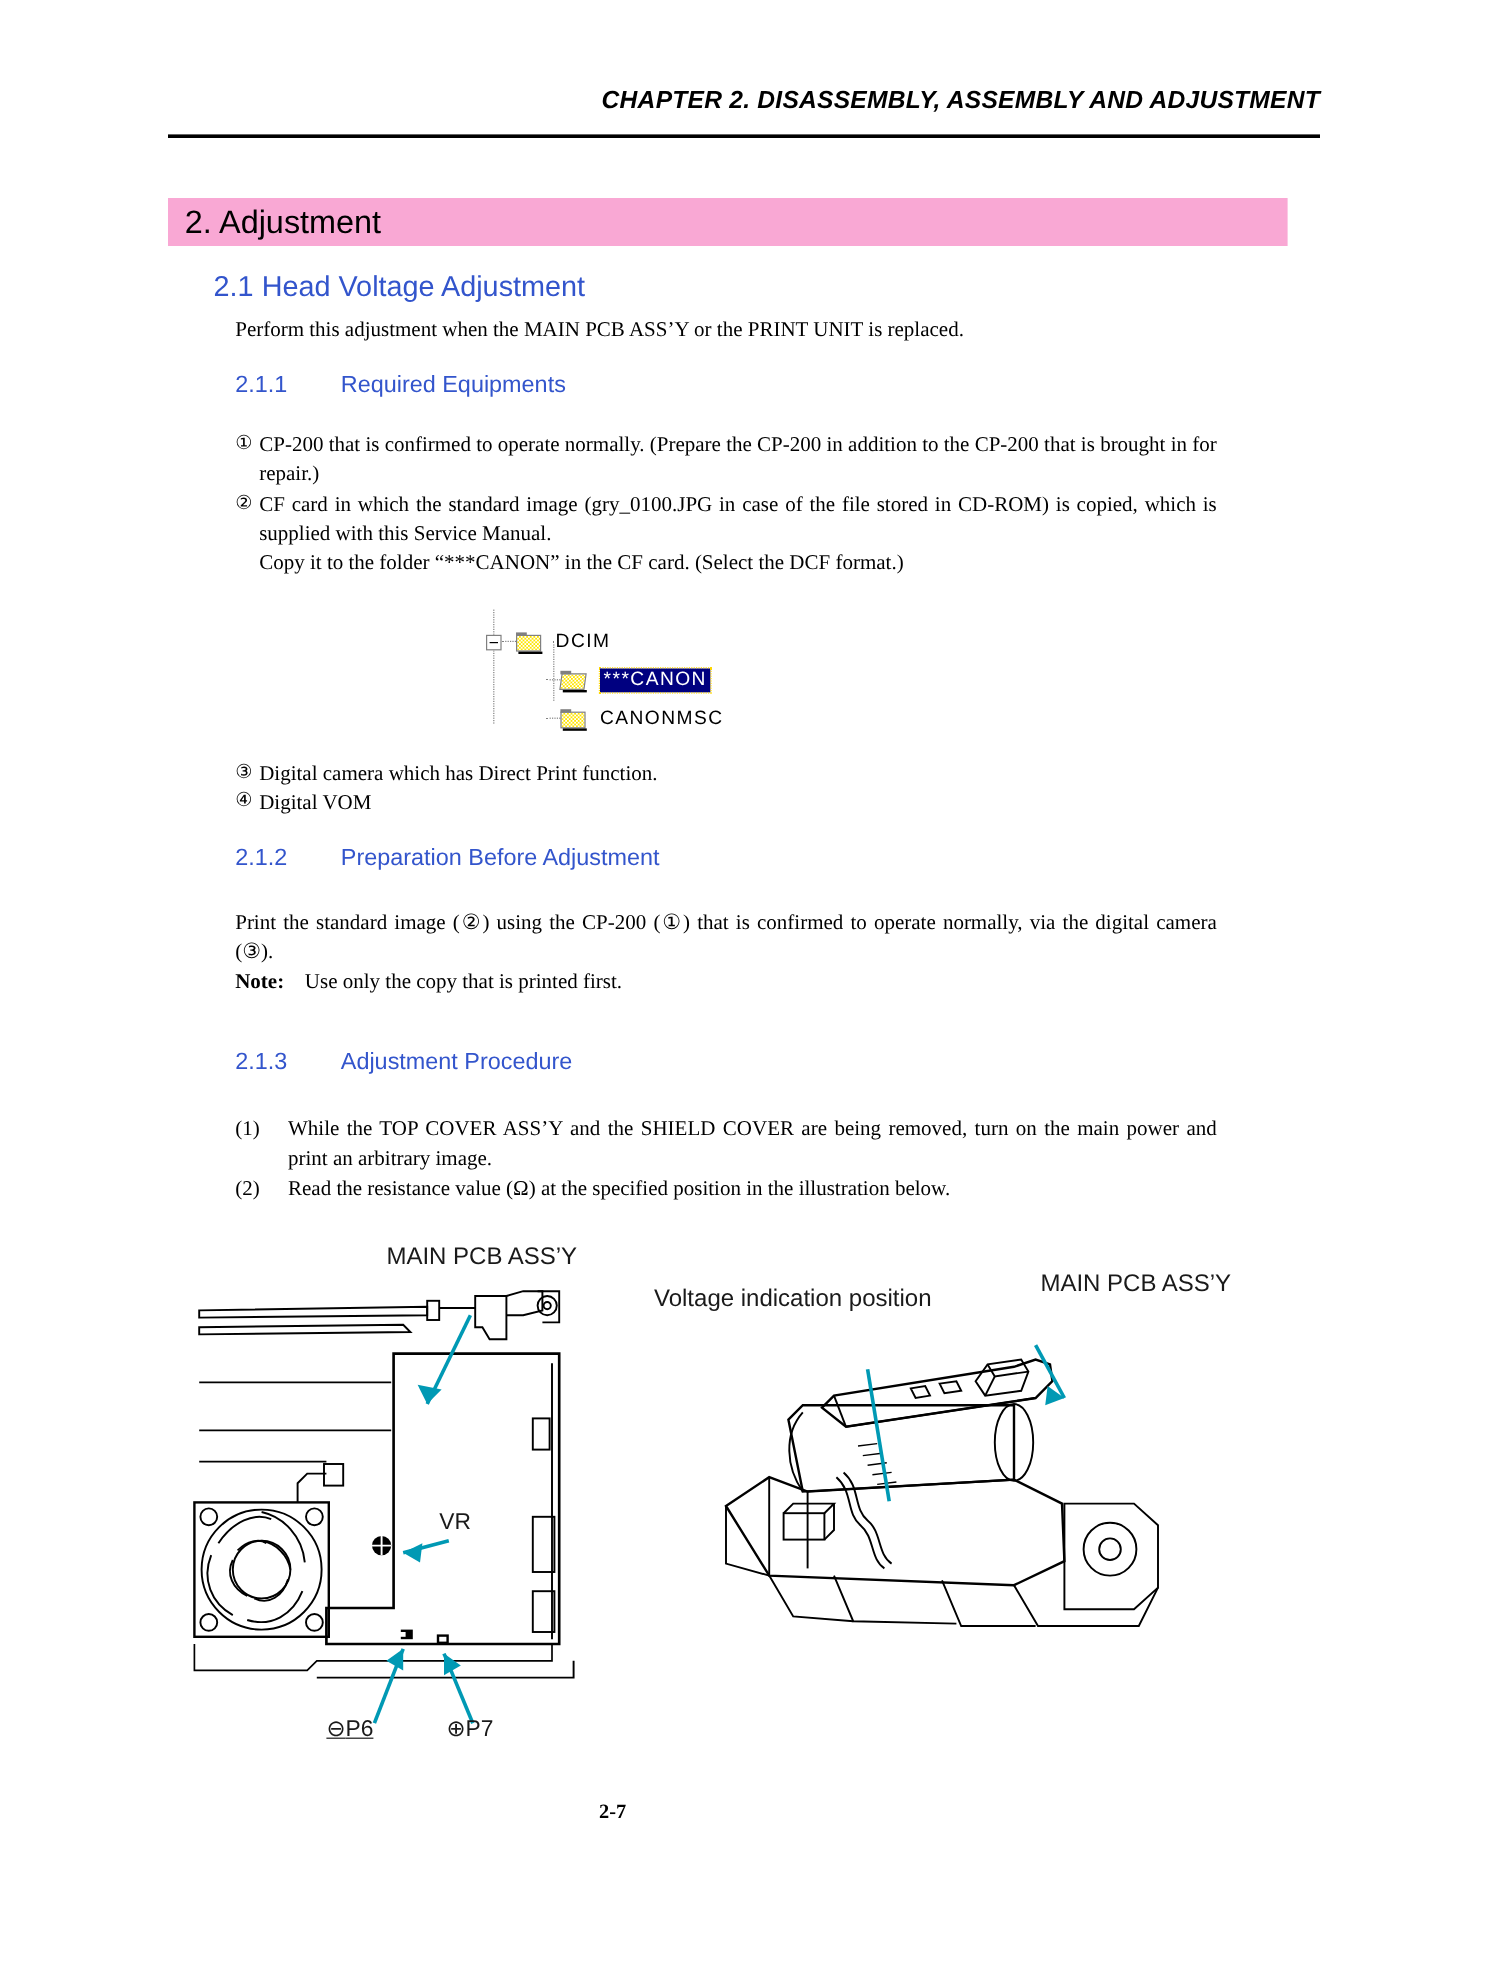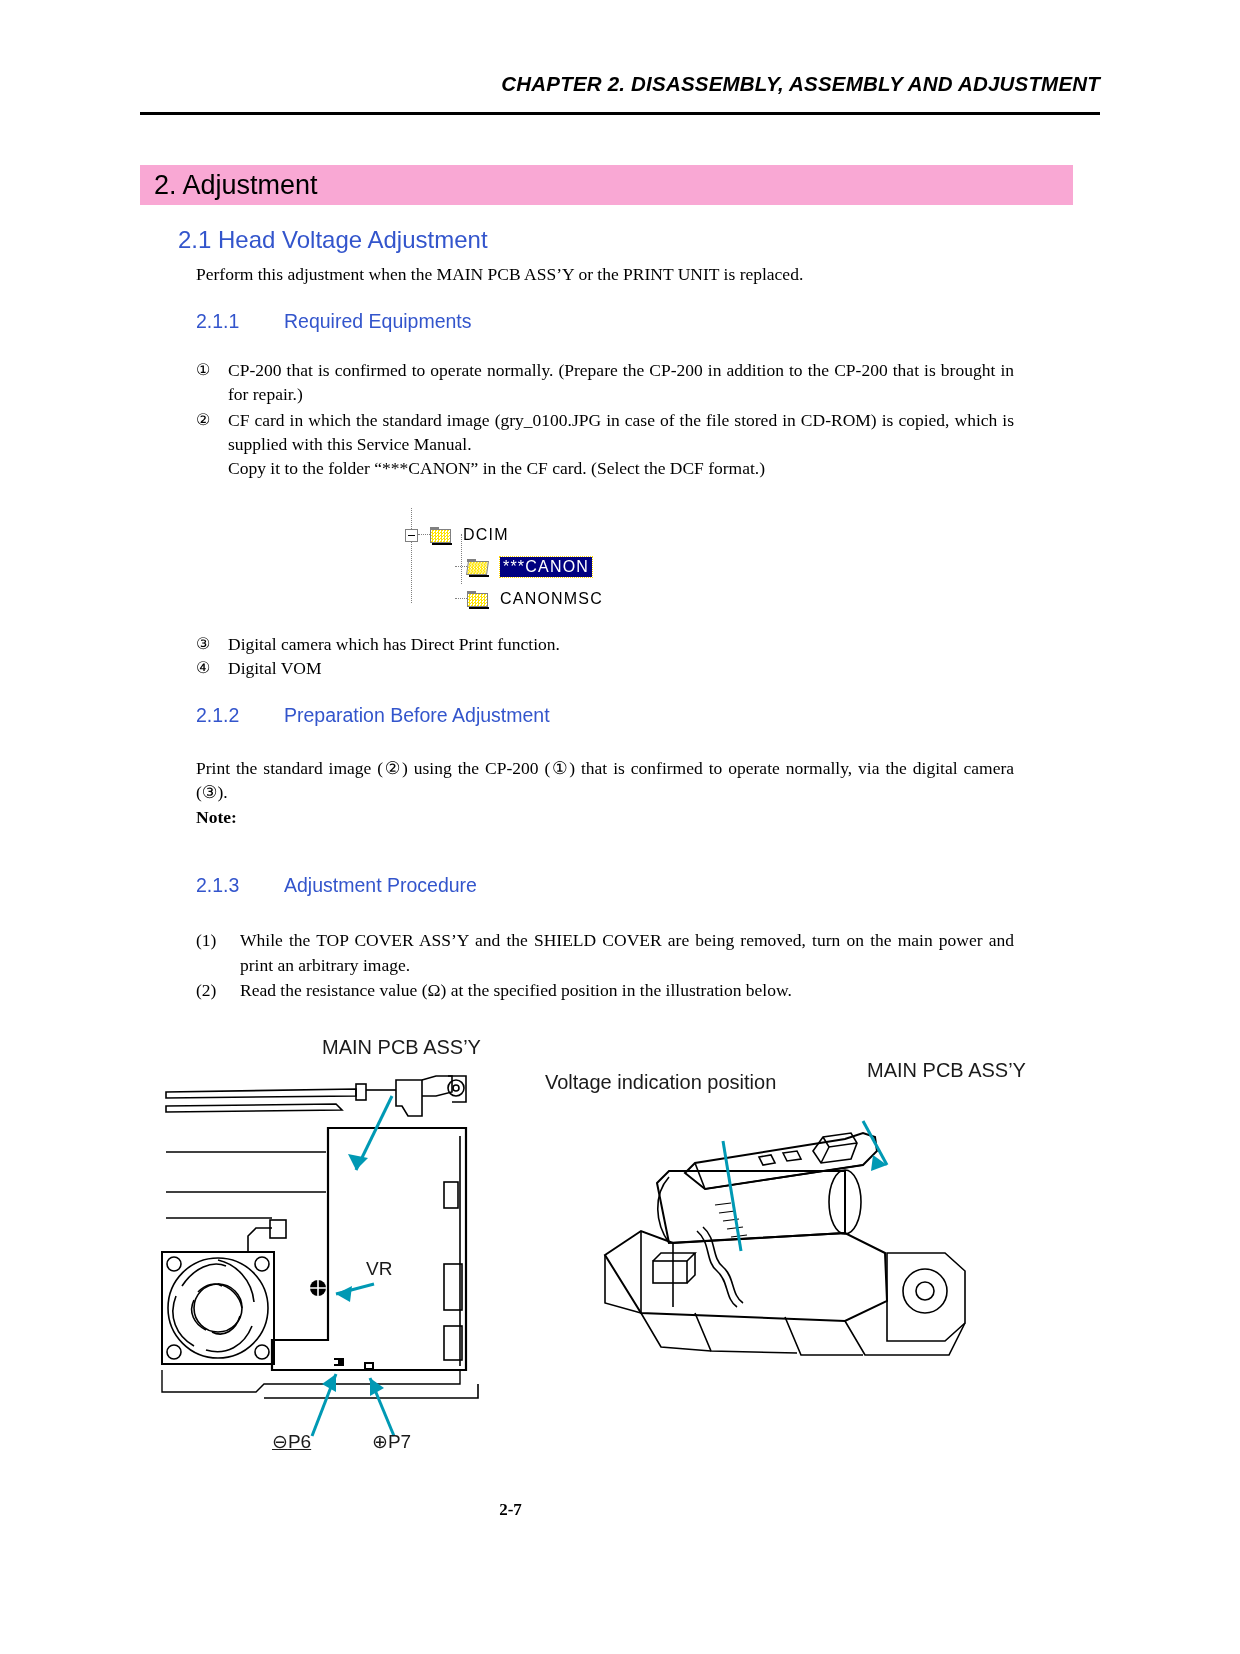--- a/index.html
+++ b/index.html
@@ -97,21 +97,21 @@
   }
   .ol-item .mark {
     position: absolute;
     left: 0;
     top: 0;
     width: 20px;
     font-size: 16px;
   }
   .ol-item .txt {
     display: block;
-    margin-left: 32px;
+    margin-left: 20px;
     text-align: justify;
   }
   .ol-item .txt.nojust { text-align: left; }
 
   .num-item {
     position: absolute;
     font-family: "Liberation Serif", "DejaVu Serif", serif;
     font-size: 17.5px;
     line-height: 25px;
   }
@@ -334,20 +334,21 @@
 </div>
 
 <div class="h3" style="left:196px; top:704px;">
   <span class="num">2.1.2</span><span>Preparation Before Adjustment</span>
 </div>
 
 <div class="body-text" style="left:196px; top:756px; width:818px;">Print the standard image (②) using the CP-200 (①) that is confirmed to operate normally, via the digital camera (③).</div>
 
 <div class="note-block" style="left:196px; top:805px; width:818px;">
   <span class="note-label">Note:</span>
+  <span class="note-l1">Use only the copy that is printed first.</span>
 </div>
 
 <div class="h3" style="left:196px; top:874px;">
   <span class="num">2.1.3</span><span>Adjustment Procedure</span>
 </div>
 
 <div class="num-item" style="left:196px; top:928px; width:818px;">
   <span class="mark">(1)</span>
   <span class="txt">While the TOP COVER ASS’Y and the SHIELD COVER are being removed, turn on the main power and print an arbitrary image.</span>
 </div>

